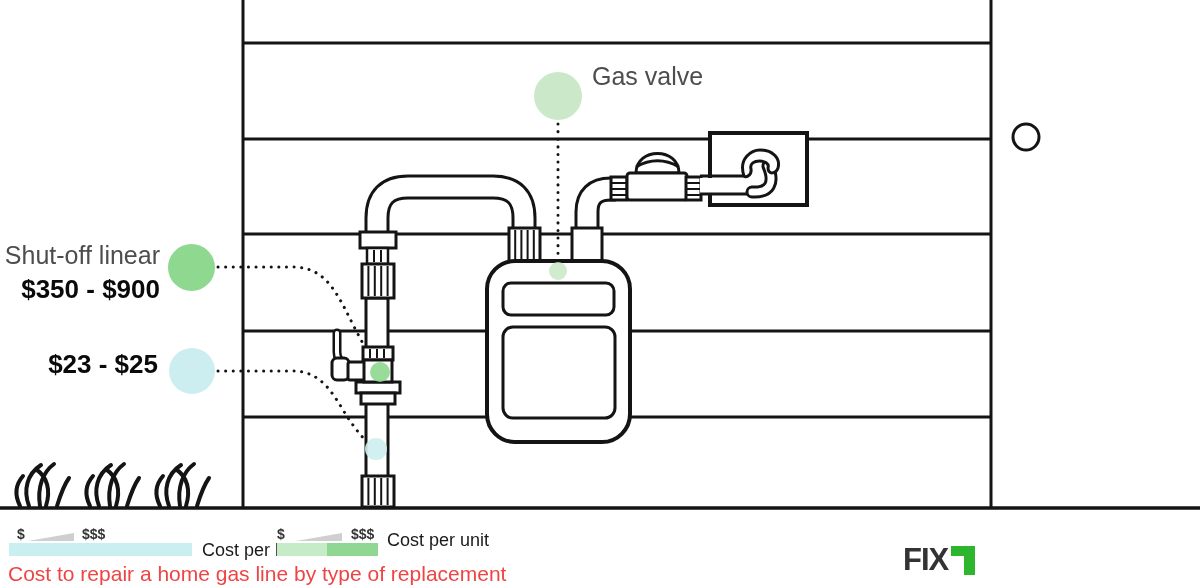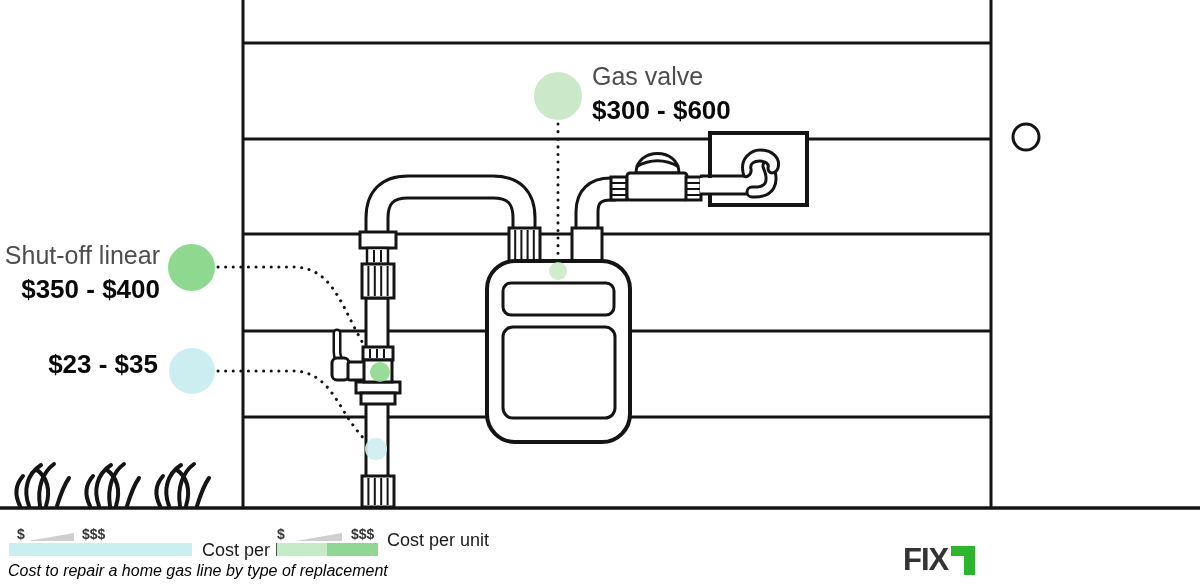--- a/index.html
+++ b/index.html
@@ -24,21 +24,21 @@
 
   
   .dollar{position:absolute;font-size:14px;font-weight:600;color:#333;line-height:1;}
   .wedge{position:absolute;width:0;height:0;border-left:46px solid transparent;border-bottom:8px solid #cfcfcf;}
   .bar{position:absolute;height:13px;}
   .bar.cyan{left:9px;top:543px;width:183px;background:#c9eff1;}
   .bar.green{left:277px;top:543px;width:101px;display:flex;}
   .bar.green .seg1{width:50px;height:13px;background:#c5ecc6;}
   .bar.green .seg2{width:51px;height:13px;background:#90d794;}
   .leg-label{position:absolute;font-size:18px;color:#1a1a1a;line-height:1;}
-  .caption{position:absolute;left:8px;top:563px;font-size:16px;color:#000000;line-height:1;font-style:italic;}
+  .caption{position:absolute;left:8px;top:563px;font-size:21px;color:#ef4444;line-height:1;}
 
   
   .logo{position:absolute;left:903px;top:545px;display:flex;align-items:flex-start;}
   .logo .fix{font-size:31px;font-weight:800;color:#333;letter-spacing:-1px;line-height:0.95;}
   .logo .rglyph{position:relative;width:24px;height:29px;margin-left:3px;margin-top:1px;}
   .logo .rglyph .top{position:absolute;left:0;top:0;width:24px;height:10px;background:#2eb52e;}
   .logo .rglyph .stem{position:absolute;right:0;top:0;width:11px;height:29px;background:#2eb52e;}
 </style>
 </head>
 <body>
@@ -158,30 +158,29 @@
     <circle cx="376" cy="449" r="11" fill="#cdeef0" opacity="0.9"></circle>
   </g>
 </svg>
 
 <div class="marker gas"></div>
 <div class="marker valve"></div>
 <div class="marker pipe"></div>
 
 <div class="callout co-gas">
   <div class="lbl">Gas valve</div>
-  <div class="price">$300 - $600</div>
 </div>
 
 <div class="callout co-valve">
   <div class="lbl">Shut-off linear</div>
-  <div class="price">$350 - $400</div>
+  <div class="price">$350 - $900</div>
 </div>
 
 <div class="callout co-pipe">
-  <div class="price">$23 - $35</div>
+  <div class="price">$23 - $25</div>
 </div>
 
 <div>
 
   <span class="dollar" style="left:17px;top:527px">$</span>
   <span class="wedge" style="left:28px;top:533px"></span>
   <span class="dollar" style="left:82px;top:527px">$$$</span>
   <div class="bar cyan"></div>
   <span class="leg-label" style="left:202px;top:541px">Cost per linear foot</span>
 

